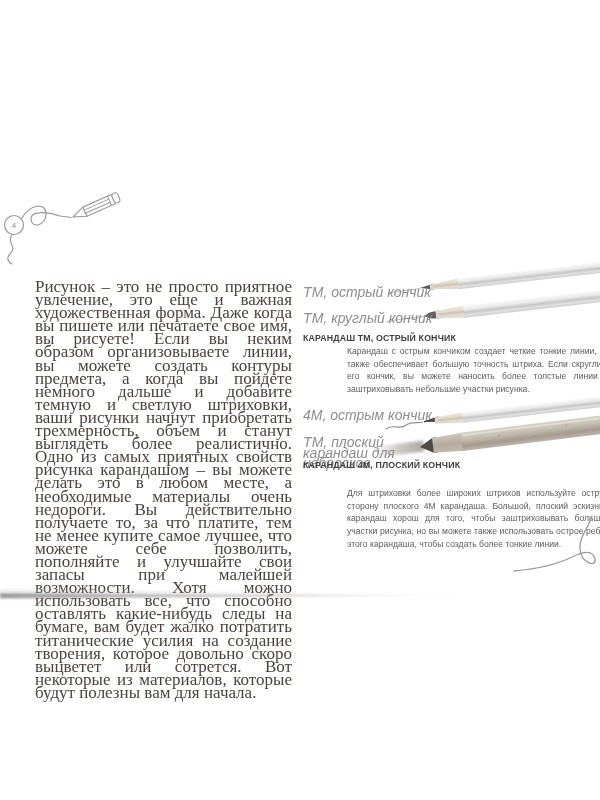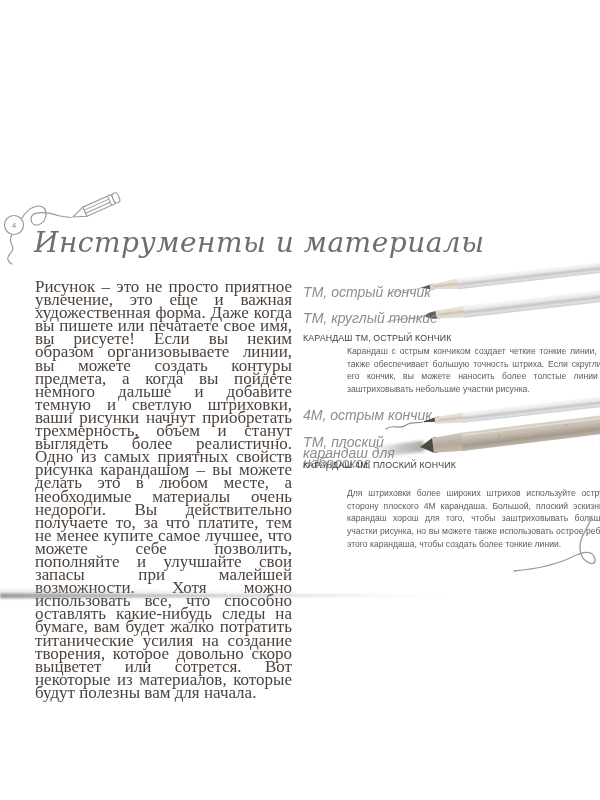--- a/index.html
+++ b/index.html
@@ -32,21 +32,21 @@
     position:absolute;
     font-family:"Liberation Sans", sans-serif;
     font-style:italic;
     font-size:14px;line-height:10.5px;
     color:#8d8d8d;
   }
   .rc-head{
     position:absolute;
     left:303px;
     font-family:"Liberation Sans", sans-serif;
-    font-weight:normal;
+    font-weight:bold;
     font-size:8.8px;
     letter-spacing:0.15px;
     color:#3e3e3e;
     white-space:nowrap;
   }
   .rc-body{
     position:absolute;
     left:303px;width:263px;
     font-family:"Liberation Sans", sans-serif;
     font-size:8.6px;line-height:12.7px;
@@ -77,21 +77,20 @@
       <polygon points="0,0 5.5,-2.2 5.5,2.2" fill="#9a9a9a"></polygon>
       <polygon points="0,0 13,-5 13,5" fill="#ffffff" stroke="#9a9a9a" stroke-width="1.1"></polygon>
       <rect x="13" y="-5" width="31" height="10" fill="#ffffff" stroke="#9a9a9a" stroke-width="1.1"></rect>
       <line x1="13" y1="-1.7" x2="40" y2="-1.7" stroke="#9a9a9a" stroke-width="0.9"></line>
       <line x1="13" y1="1.7" x2="40" y2="1.7" stroke="#9a9a9a" stroke-width="0.9"></line>
       <line x1="40" y1="-5" x2="40" y2="5" stroke="#9a9a9a" stroke-width="1"></line>
       <rect x="44" y="-5" width="6" height="10" rx="2.5" fill="#ffffff" stroke="#9a9a9a" stroke-width="1.1"></rect>
     </g>
   </svg>
 
-  <div class="title">Инструменты и материалы</div>
 
   <div class="intro">Рисунок – это не просто приятное увлечение, это еще и важная художественная форма. Даже когда вы пишете или печатаете свое имя, вы рисуете! Если вы неким образом организовываете линии, вы можете создать контуры предмета, а когда вы пойдете немного дальше и добавите темную и светлую штриховки, ваши рисунки начнут приобретать трехмерность, объем и станут выглядеть более реалистично. Одно из самых приятных свойств рисунка карандашом – вы можете делать это в любом месте, а необходимые материалы очень недороги. Вы действительно получаете то, за что платите, тем не менее купите самое лучшее, что можете себе позволить, пополняйте и улучшайте свои запасы при малейшей возможности. Хотя можно использовать все, что способно оставлять какие-нибудь следы на бумаге, вам будет жалко потратить титанические усилия на создание творения, которое довольно скоро выцветет или сотрется. Вот некоторые из материалов, которые будут полезны вам для начала.</div>
 
   <svg class="deco" style="left:320px;top:260px" width="280" height="40" viewBox="0 0 280 40">
     <defs>
       <linearGradient id="shaft1" x1="0" y1="0" x2="0" y2="1">
         <stop offset="0" stop-color="#fafafa"></stop>
           <stop offset="0.35" stop-color="#e9e9e9"></stop>
         <stop offset="0.58" stop-color="#c6c6c6"></stop>
           <stop offset="0.8" stop-color="#e0e0e0"></stop>
@@ -115,21 +114,21 @@
 
   <svg class="deco" style="left:320px;top:286px" width="280" height="42" viewBox="0 0 280 42">
     <g transform="rotate(-6.5 105 30)">
       <path d="M66,31.4 C80,29.4 92,31.4 106,30.2" stroke="#c2c2c2" stroke-width="1.3" fill="none"></path>
       <path d="M105,30 Q107,27.4 112,26.7 L120,26 120,34 112,33.3 Q107,32.6 105,30 Z" fill="#5f5f5f"></path>
       <polygon points="116,26.3 146,23.9 146,36.1 116,33.7" fill="url(#wood1)"></polygon>
       <line x1="119" y1="30" x2="146" y2="30" stroke="#000000" stroke-opacity="0.07" stroke-width="2"></line>
       <rect x="144" y="23.9" width="146" height="12.2" fill="url(#shaft1)"></rect>
     </g>
   </svg>
-  <div class="label" style="left:303px;top:313px">ТМ, круглый тонкие</div>
+  <div class="label" style="left:303px;top:313px">ТМ, круглый кончик</div>
 
   <div class="rc-head" style="top:333px">КАРАНДАШ ТМ, ОСТРЫЙ КОНЧИК</div>
   <div class="rc-body" style="top:345px">Карандаш с острым кончиком создает четкие тонкие линии, он также обеспечивает большую точность штриха. Если скруглить его кончик, вы можете наносить более толстые линии и заштриховывать небольшие участки рисунка.</div>
 
   <svg class="deco" style="left:315px;top:392px" width="285" height="46" viewBox="0 0 285 46">
     <g transform="rotate(-6.5 108 30)">
       <path d="M70,33 C78,27.5 83,36 91,31 C97,27.8 102,30.8 108,30" stroke="#8f8f8f" stroke-width="1.2" fill="none"></path>
       <polygon points="108,30 124,26.3 124,31.7" fill="#555555"></polygon>
       <line x1="109" y1="30" x2="124" y2="27" stroke="#3c3c3c" stroke-width="1.4"></line>
       <polygon points="120,26.8 150,24.6 150,35.4 120,33.2" fill="url(#wood1)"></polygon>

